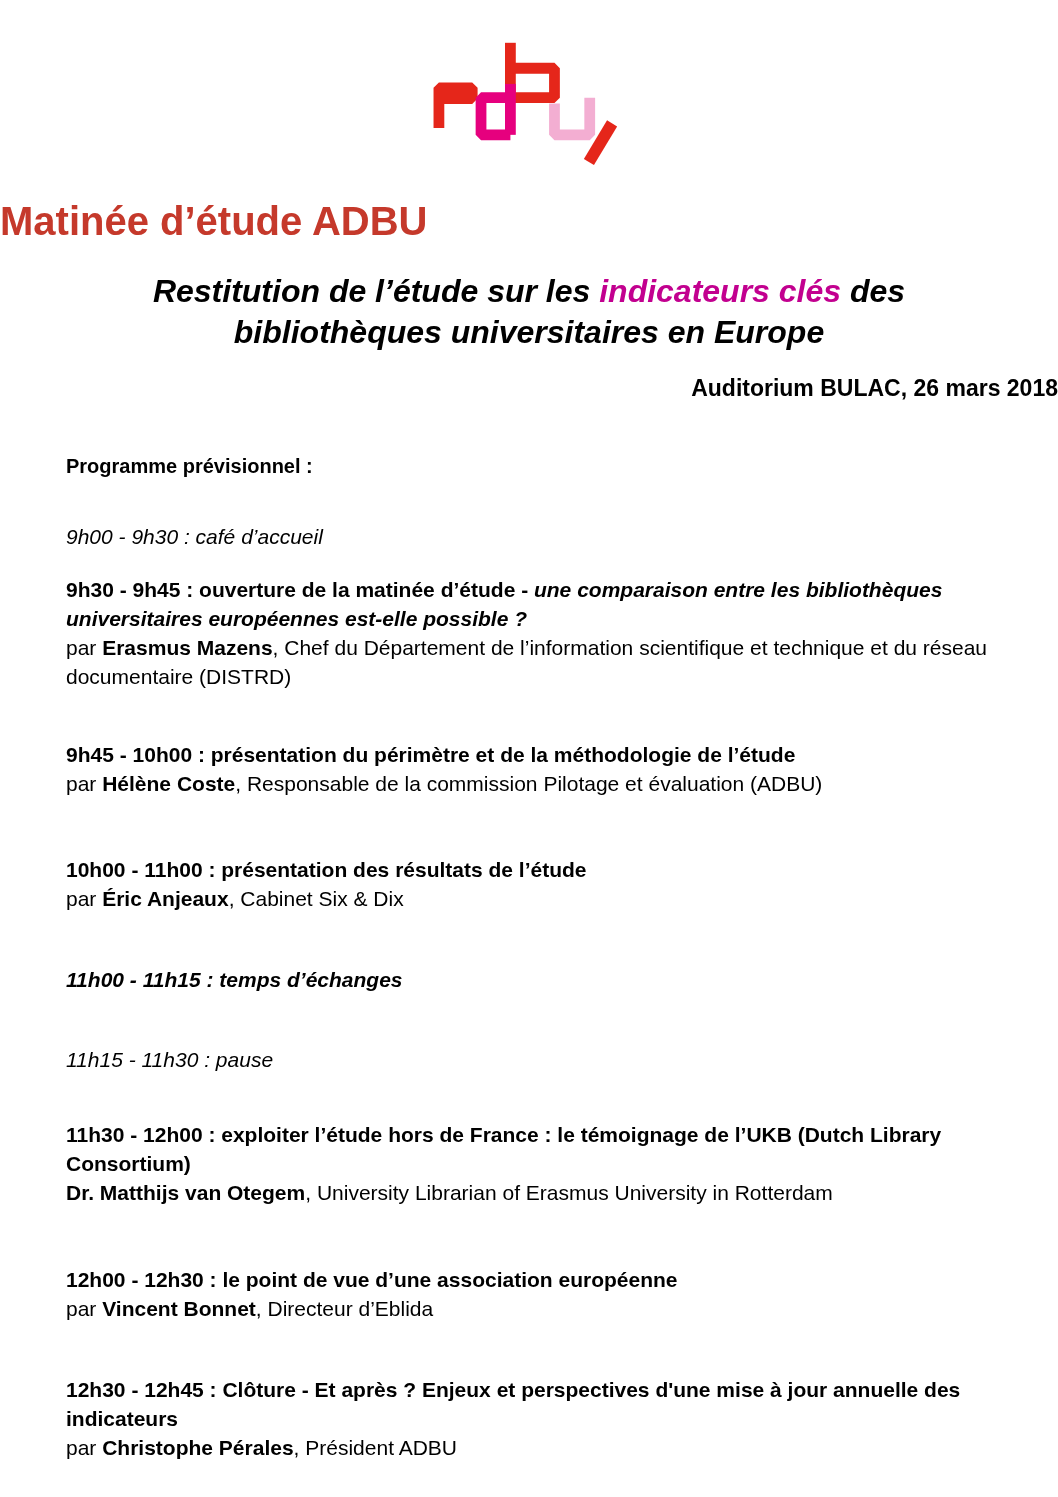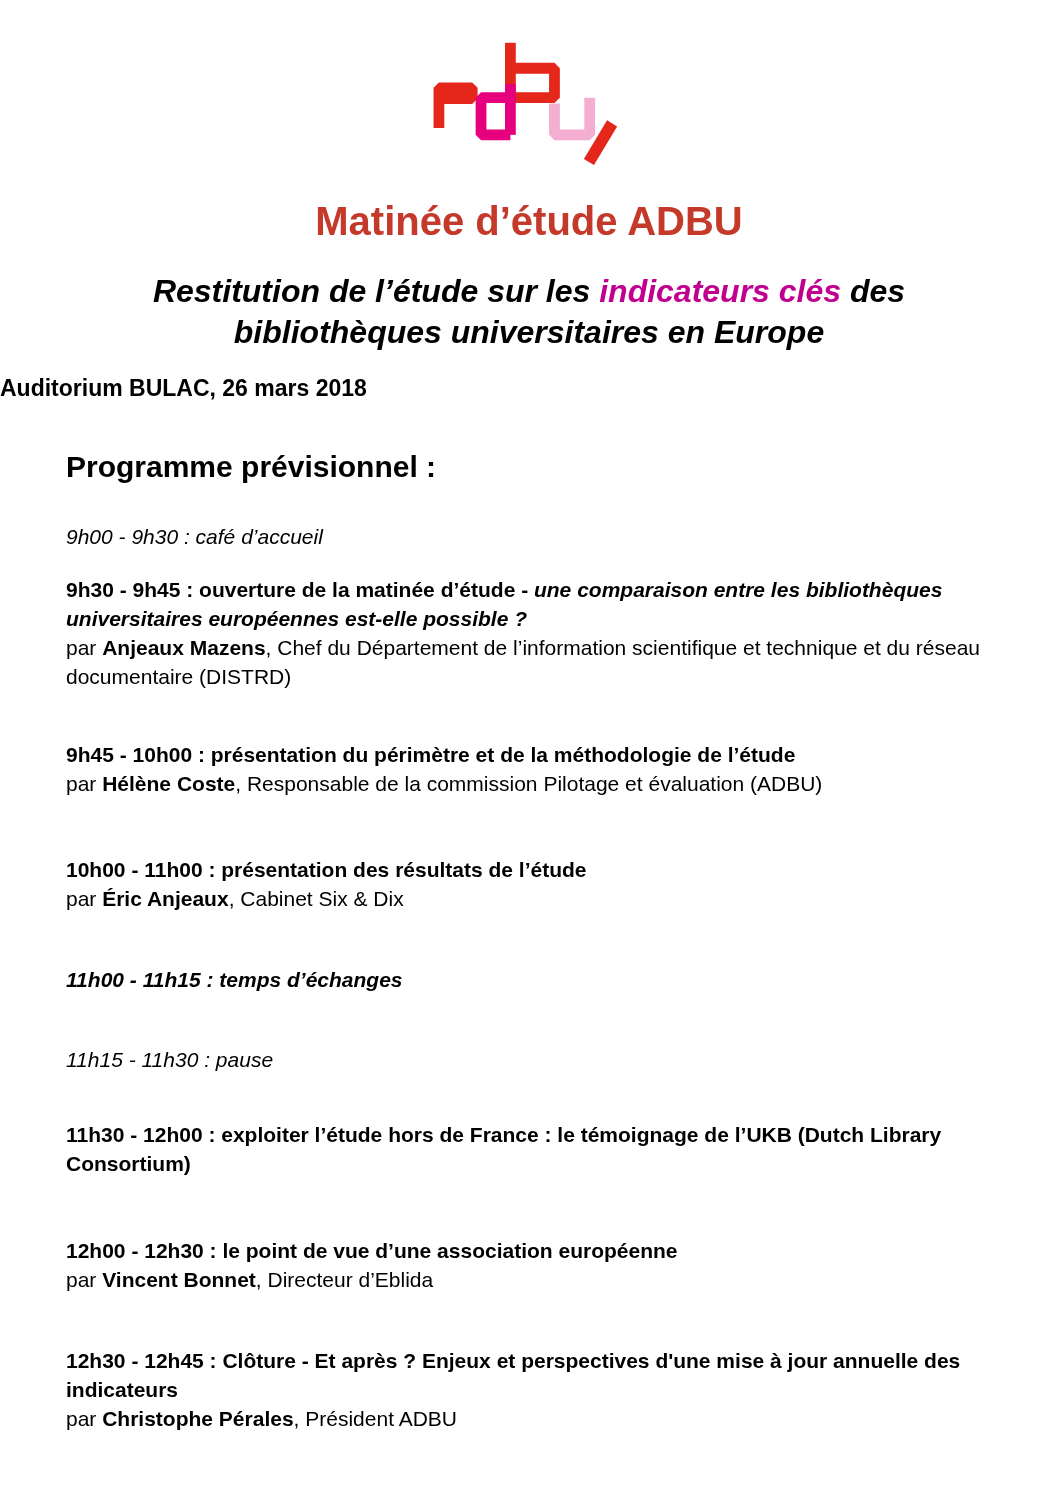--- a/index.html
+++ b/index.html
@@ -3,30 +3,30 @@
 <meta charset="utf-8">
 <style>
   html,body{margin:0;padding:0;}
   body{
     width:1058px;height:1497px;background:#ffffff;
     font-family:"Liberation Sans",sans-serif;color:#000;
     overflow:hidden;
   }
   .logo-wrap{padding-top:33px;display:flex;justify-content:center;}
   .page-title{
-    margin:24px 0 0;text-align:center;
+    margin:24px 0 0;
     font-size:40px;line-height:44px;font-weight:700;color:#c5392b;
   }
   .subtitle{
     margin:28px auto 0;text-align:center;
     font-size:32px;line-height:41px;font-weight:700;font-style:italic;color:#000;
   }
   .subtitle .hl{color:#c2008f;}
-  .venue{margin:22px 0 0;text-align:left;font-size:23px;line-height:27px;font-weight:700;}
-  .prog-heading{margin:47px 0 0 66px;font-size:30px;line-height:35px;font-weight:700;}
+  .venue{margin:22px 0 0;text-align:right;font-size:23px;line-height:27px;font-weight:700;padding-left:44px;}
+  .prog-heading{margin:47px 0 0 66px;font-size:20px;line-height:35px;font-weight:700;}
   .sessions{margin:38px 66px 0;width:926px;font-size:21px;line-height:29px;}
   .sessions p{margin:0 0 51px;}
   .sessions p:nth-child(1){margin-bottom:24px;}
   .sessions p:nth-child(2){margin-bottom:49px;}
   .sessions p:nth-child(3){margin-bottom:57px;}
   .sessions p:nth-child(4){margin-bottom:52px;}
   .sessions p:nth-child(5){}
   .sessions p:nth-child(6){margin-bottom:46px;}
   .sessions p:nth-child(7){margin-bottom:58px;}
   .sessions p:nth-child(8){margin-bottom:52px;}
@@ -76,39 +76,40 @@
 <div class="venue">Auditorium BULAC, 26 mars 2018</div>
 
 <h2 class="prog-heading">Programme prévisionnel :</h2>
 
 <div class="sessions">
 
   <p class="it"><span>9h00 - 9h30 : café d’accueil</span></p>
 
   <p>
     <span class="s-title"><span>9h30 - 9h45 : ouverture de la matinée d’étude - </span><span class="tit">une comparaison entre les bibliothèques universitaires européennes est-elle possible ?</span></span>
-    <span class="s-speaker"><span>par </span><b>Anjeaux Mazens</b><span>, Chef du Département de l’information scientifique et technique et du réseau documentaire (DISTRD)</span></span>
+    <span class="s-speaker"><span>par </span><b>Erasmus Mazens</b><span>, Chef du Département de l’information scientifique et technique et du réseau documentaire (DISTRD)</span></span>
   </p>
 
   <p>
     <span class="s-title"><span>9h45 - 10h00 : présentation du périmètre et de la méthodologie de l’étude</span><span class="tit"></span></span>
     <span class="s-speaker"><span>par </span><b>Hélène Coste</b><span>, Responsable de la commission Pilotage et évaluation (ADBU)</span></span>
   </p>
 
   <p>
     <span class="s-title"><span>10h00 - 11h00 : présentation des résultats de l’étude</span><span class="tit"></span></span>
     <span class="s-speaker"><span>par </span><b>Éric Anjeaux</b><span>, Cabinet Six &amp; Dix</span></span>
   </p>
 
   <p class="bi"><span>11h00 - 11h15 : temps d’échanges</span></p>
 
   <p class="it"><span>11h15 - 11h30 : pause</span></p>
 
   <p>
     <span class="s-title"><span>11h30 - 12h00 : exploiter l’étude hors de France : le témoignage de l’UKB (Dutch Library Consortium)</span><span class="tit"></span></span>
+    <span class="s-speaker"><span></span><b>Dr. Matthijs van Otegem</b><span>, University Librarian of Erasmus University in Rotterdam</span></span>
   </p>
 
   <p>
     <span class="s-title"><span>12h00 - 12h30 : le point de vue d’une association européenne</span><span class="tit"></span></span>
     <span class="s-speaker"><span>par </span><b>Vincent Bonnet</b><span>, Directeur d’Eblida</span></span>
   </p>
 
   <p>
     <span class="s-title"><span>12h30 - 12h45 : Clôture - Et après ? Enjeux et perspectives d'une mise à jour annuelle des indicateurs</span><span class="tit"></span></span>
     <span class="s-speaker"><span>par </span><b>Christophe Pérales</b><span>, Président ADBU</span></span>

